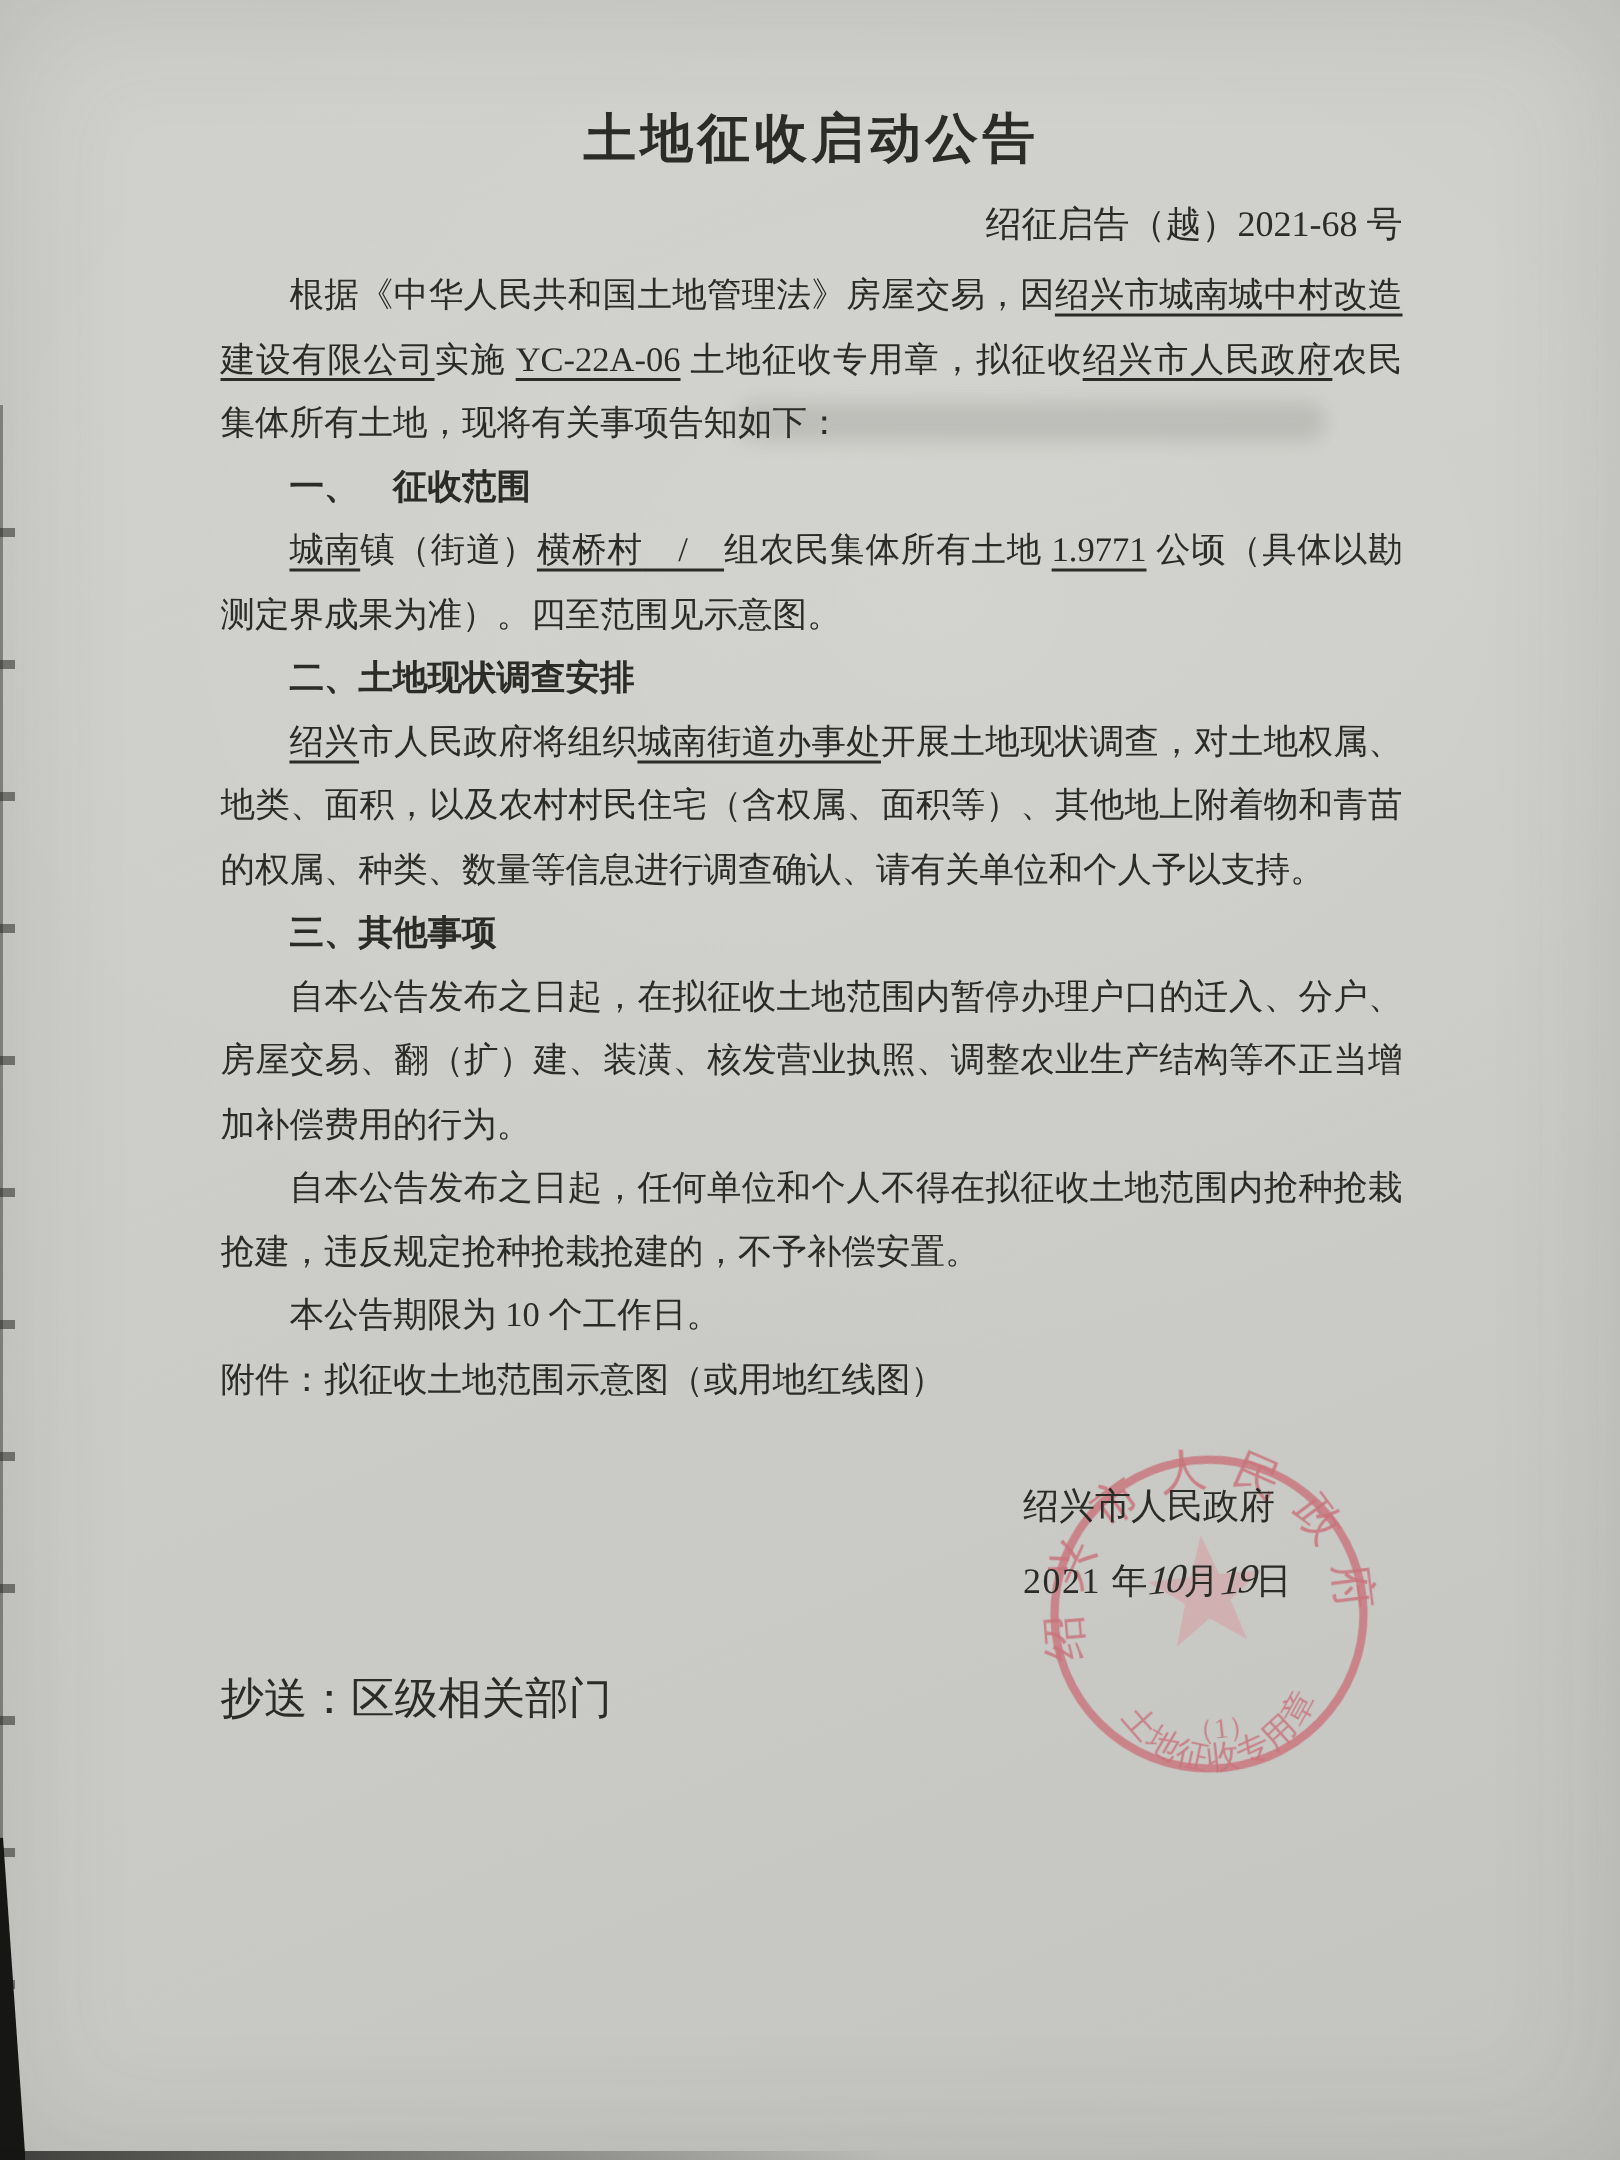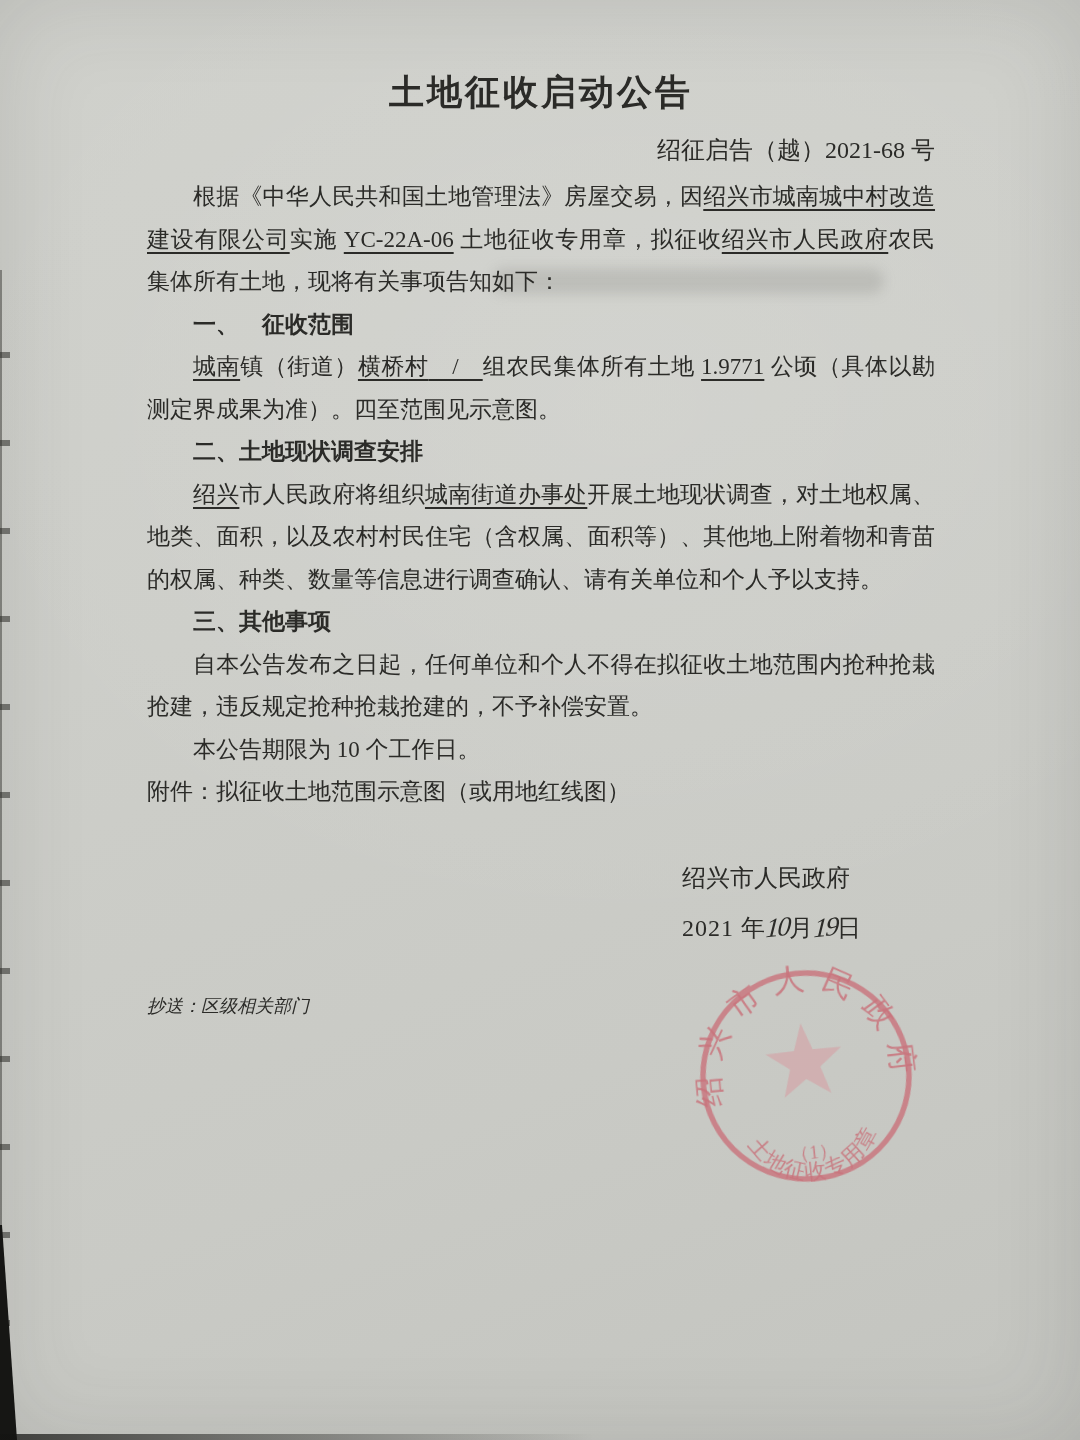--- a/index.html
+++ b/index.html
@@ -45,21 +45,21 @@
   .body-text p.p{text-indent:2em;}
   .body-text p.h{text-indent:2em;font-weight:bold;}
   .body-text p.p_noindent{text-indent:0;}
   .u{text-decoration:underline;text-decoration-thickness:2px;text-underline-offset:5px;}
   .signature{margin-left:535px;margin-top:42px;font-size:24px;line-height:44px;position:relative;z-index:2;}
   .sig-date{margin-top:6px;letter-spacing:1px;}
   .hand{
     display:inline-block;font-style:italic;font-size:27px;line-height:1;
     transform:skewX(-10deg) rotate(-6deg);letter-spacing:-2px;
   }
-  .cc-line{margin-top:34px;font-size:18px;line-height:44px;position:relative;z-index:2;font-style:italic;}
+  .cc-line{margin-top:34px;font-size:29px;line-height:44px;position:relative;z-index:2;}
   
   .stamp{
     position:absolute;left:693px;top:963px;width:226px;height:226px;
     transform:rotate(-6deg);opacity:0.85;filter:blur(0.4px);z-index:1;
   }
 </style>
 </head>
 <body>
 
 <div class="photo">
@@ -68,20 +68,21 @@
   <div class="sheet">
     <div class="title">土地征收启动公告</div>
     <div class="doc-number">绍征启告（越）2021-68 号</div>
     <div class="body-text">
         <p class="p"><span>根据《中华人民共和国土地管理法》房屋交易，因</span><span class="u">绍兴市城南城中村改造建设有限公司</span><span>实施 </span><span class="u">YC-22A-06</span><span> 土地征收专用章，拟征收</span><span class="u">绍兴市人民政府</span><span>农民集体所有土地，现将有关事项告知如下：</span></p>
         <p class="h"><span>一、　征收范围</span></p>
         <p class="p"><span class="u">城南</span><span>镇（街道）</span><span class="u">横桥村</span><span class="u">　/　</span><span>组农民集体所有土地 </span><span class="u">1.9771</span><span> 公顷（具体以勘测定界成果为准）。四至范围见示意图。</span></p>
         <p class="h"><span>二、土地现状调查安排</span></p>
         <p class="p"><span class="u">绍兴</span><span>市人民政府将组织</span><span class="u">城南街道办事处</span><span>开展土地现状调查，对土地权属、地类、面积，以及农村村民住宅（含权属、面积等）、其他地上附着物和青苗的权属、种类、数量等信息进行调查确认、请有关单位和个人予以支持。</span></p>
         <p class="h"><span>三、其他事项</span></p>
+        <p class="p"><span>自本公告发布之日起，在拟征收土地范围内暂停办理户口的迁入、分户、房屋交易、翻（扩）建、装潢、核发营业执照、调整农业生产结构等不正当增加补偿费用的行为。</span></p>
         <p class="p"><span>自本公告发布之日起，任何单位和个人不得在拟征收土地范围内抢种抢栽抢建，违反规定抢种抢栽抢建的，不予补偿安置。</span></p>
         <p class="p"><span>本公告期限为 10 个工作日。</span></p>
         <p class="p_noindent"><span>附件：拟征收土地范围示意图（或用地红线图）</span></p>
       </div>
 
     <div class="signature">
       <div class="sig-org">绍兴市人民政府</div>
       <div class="sig-date"><span>2021 年</span><span class="hand">10</span><span>月</span><span class="hand">19</span><span>日</span></div>
     </div>
 

